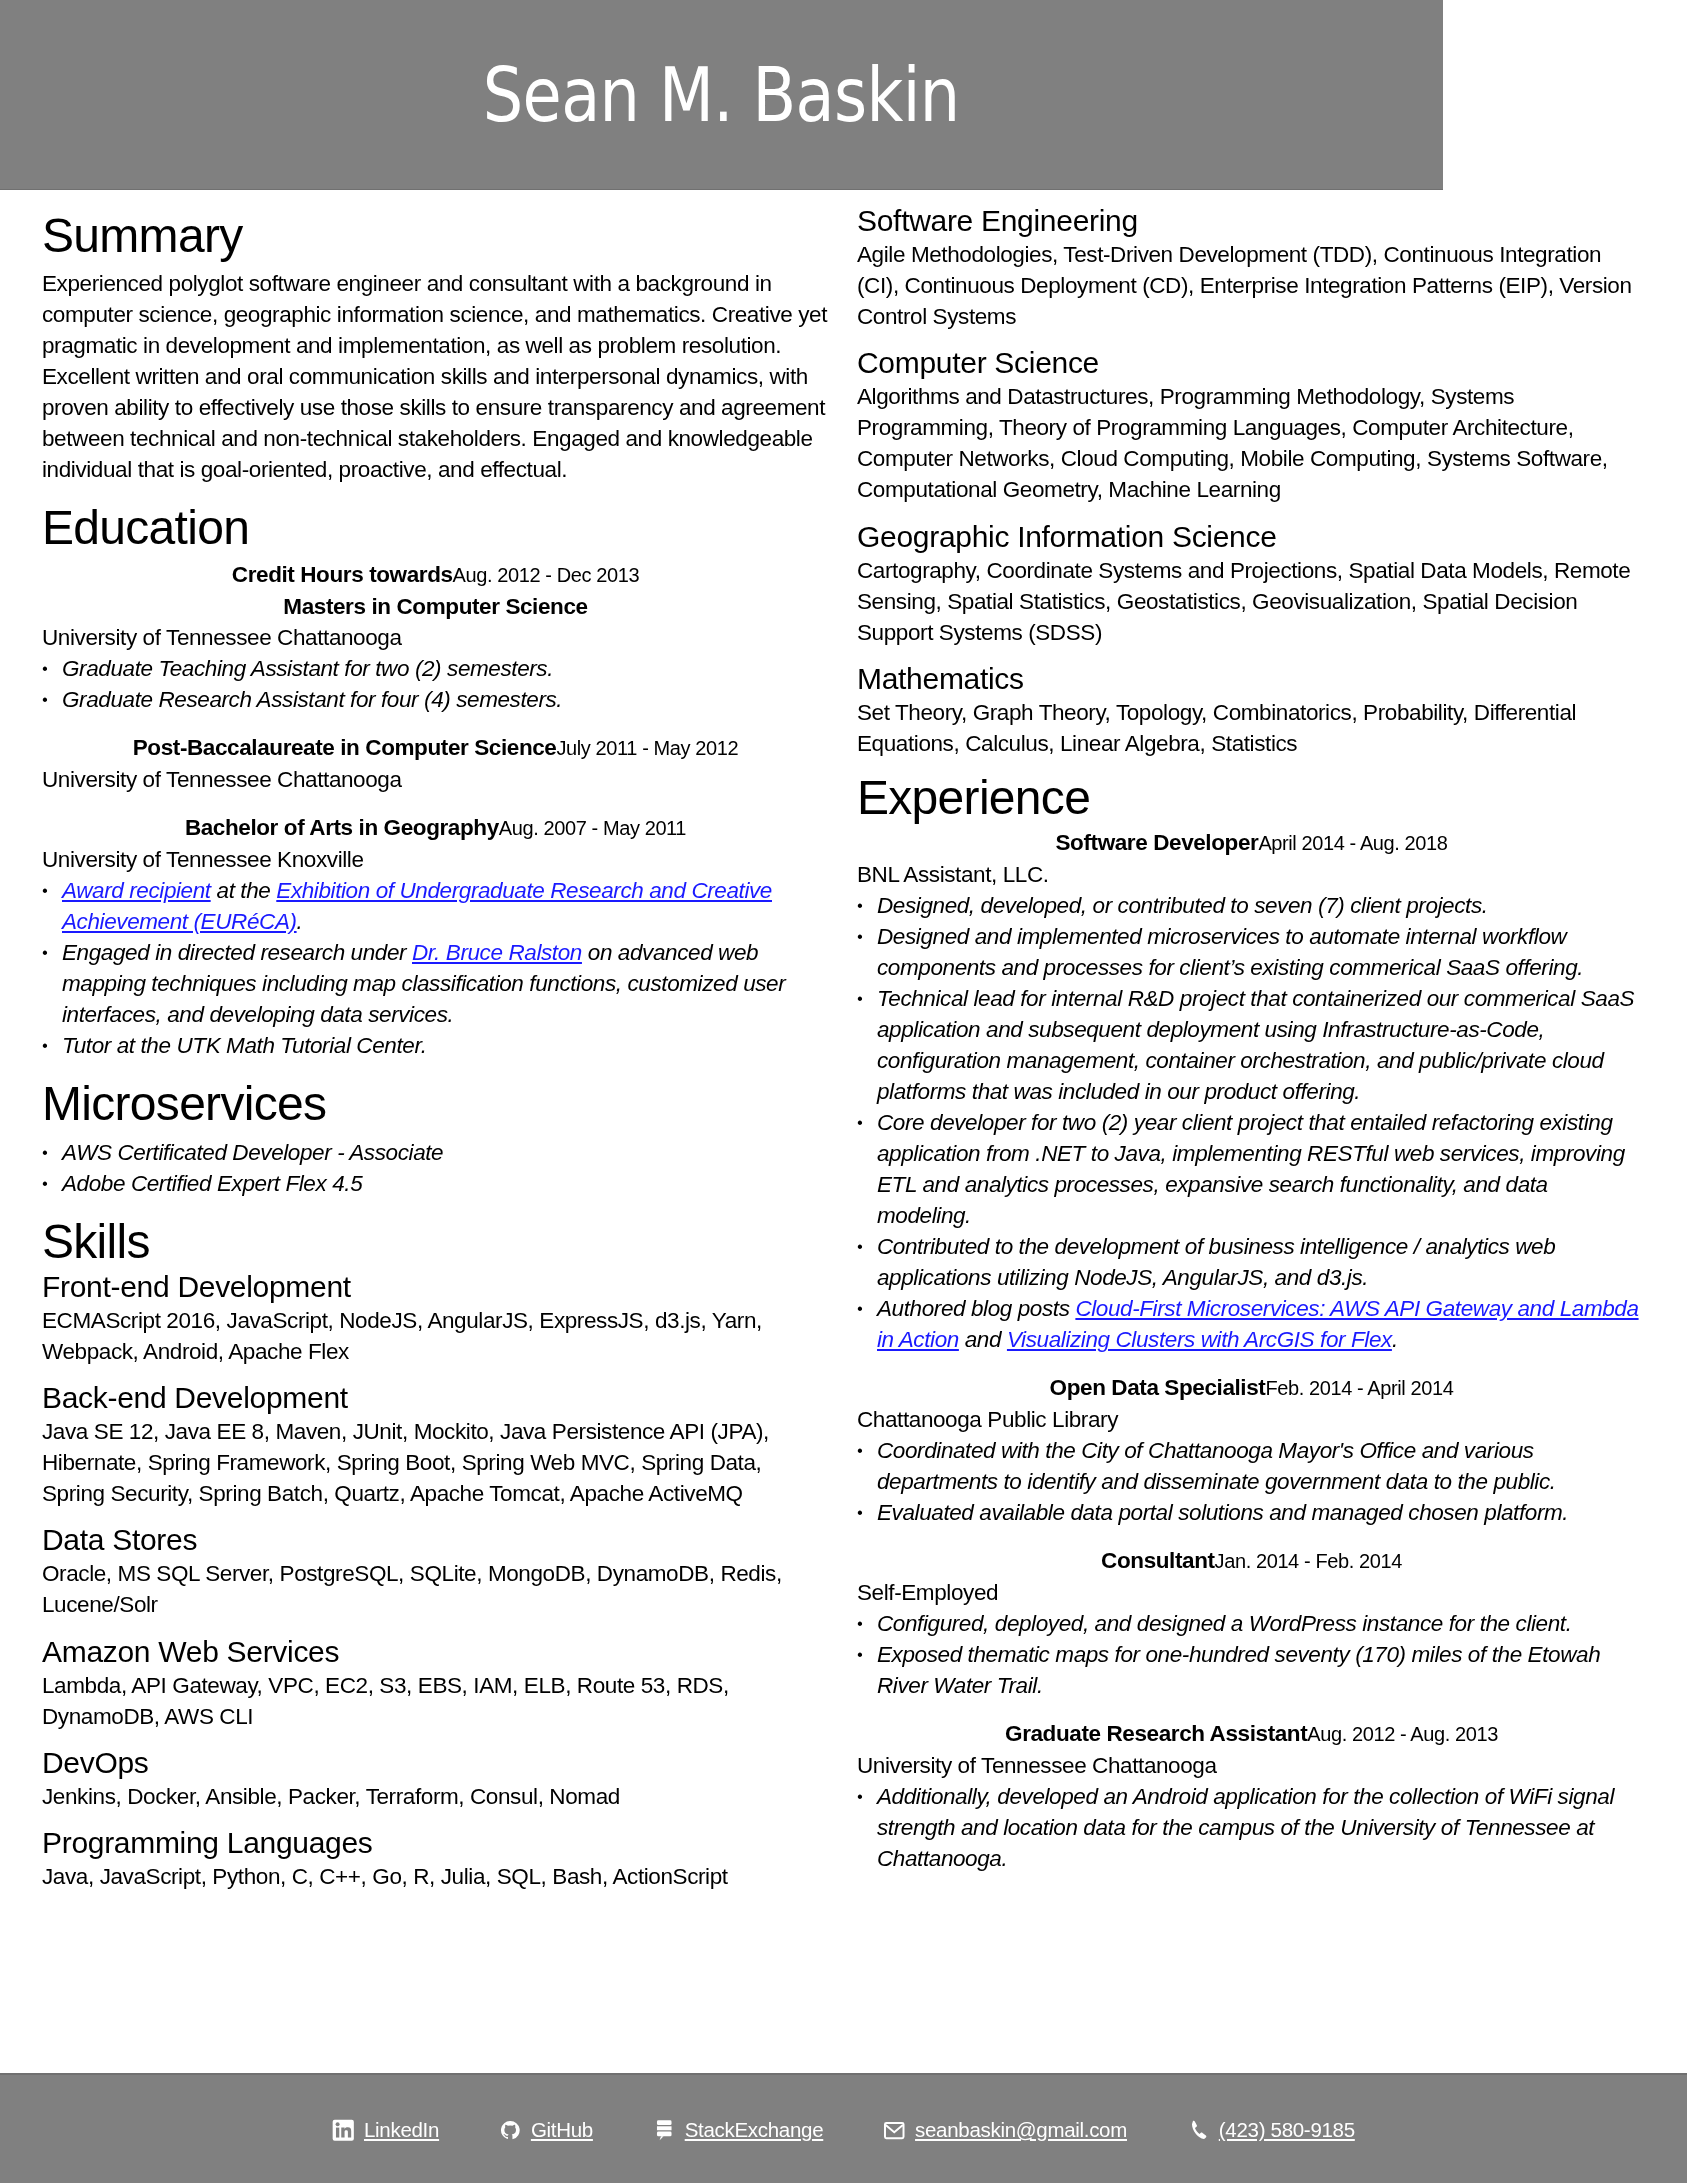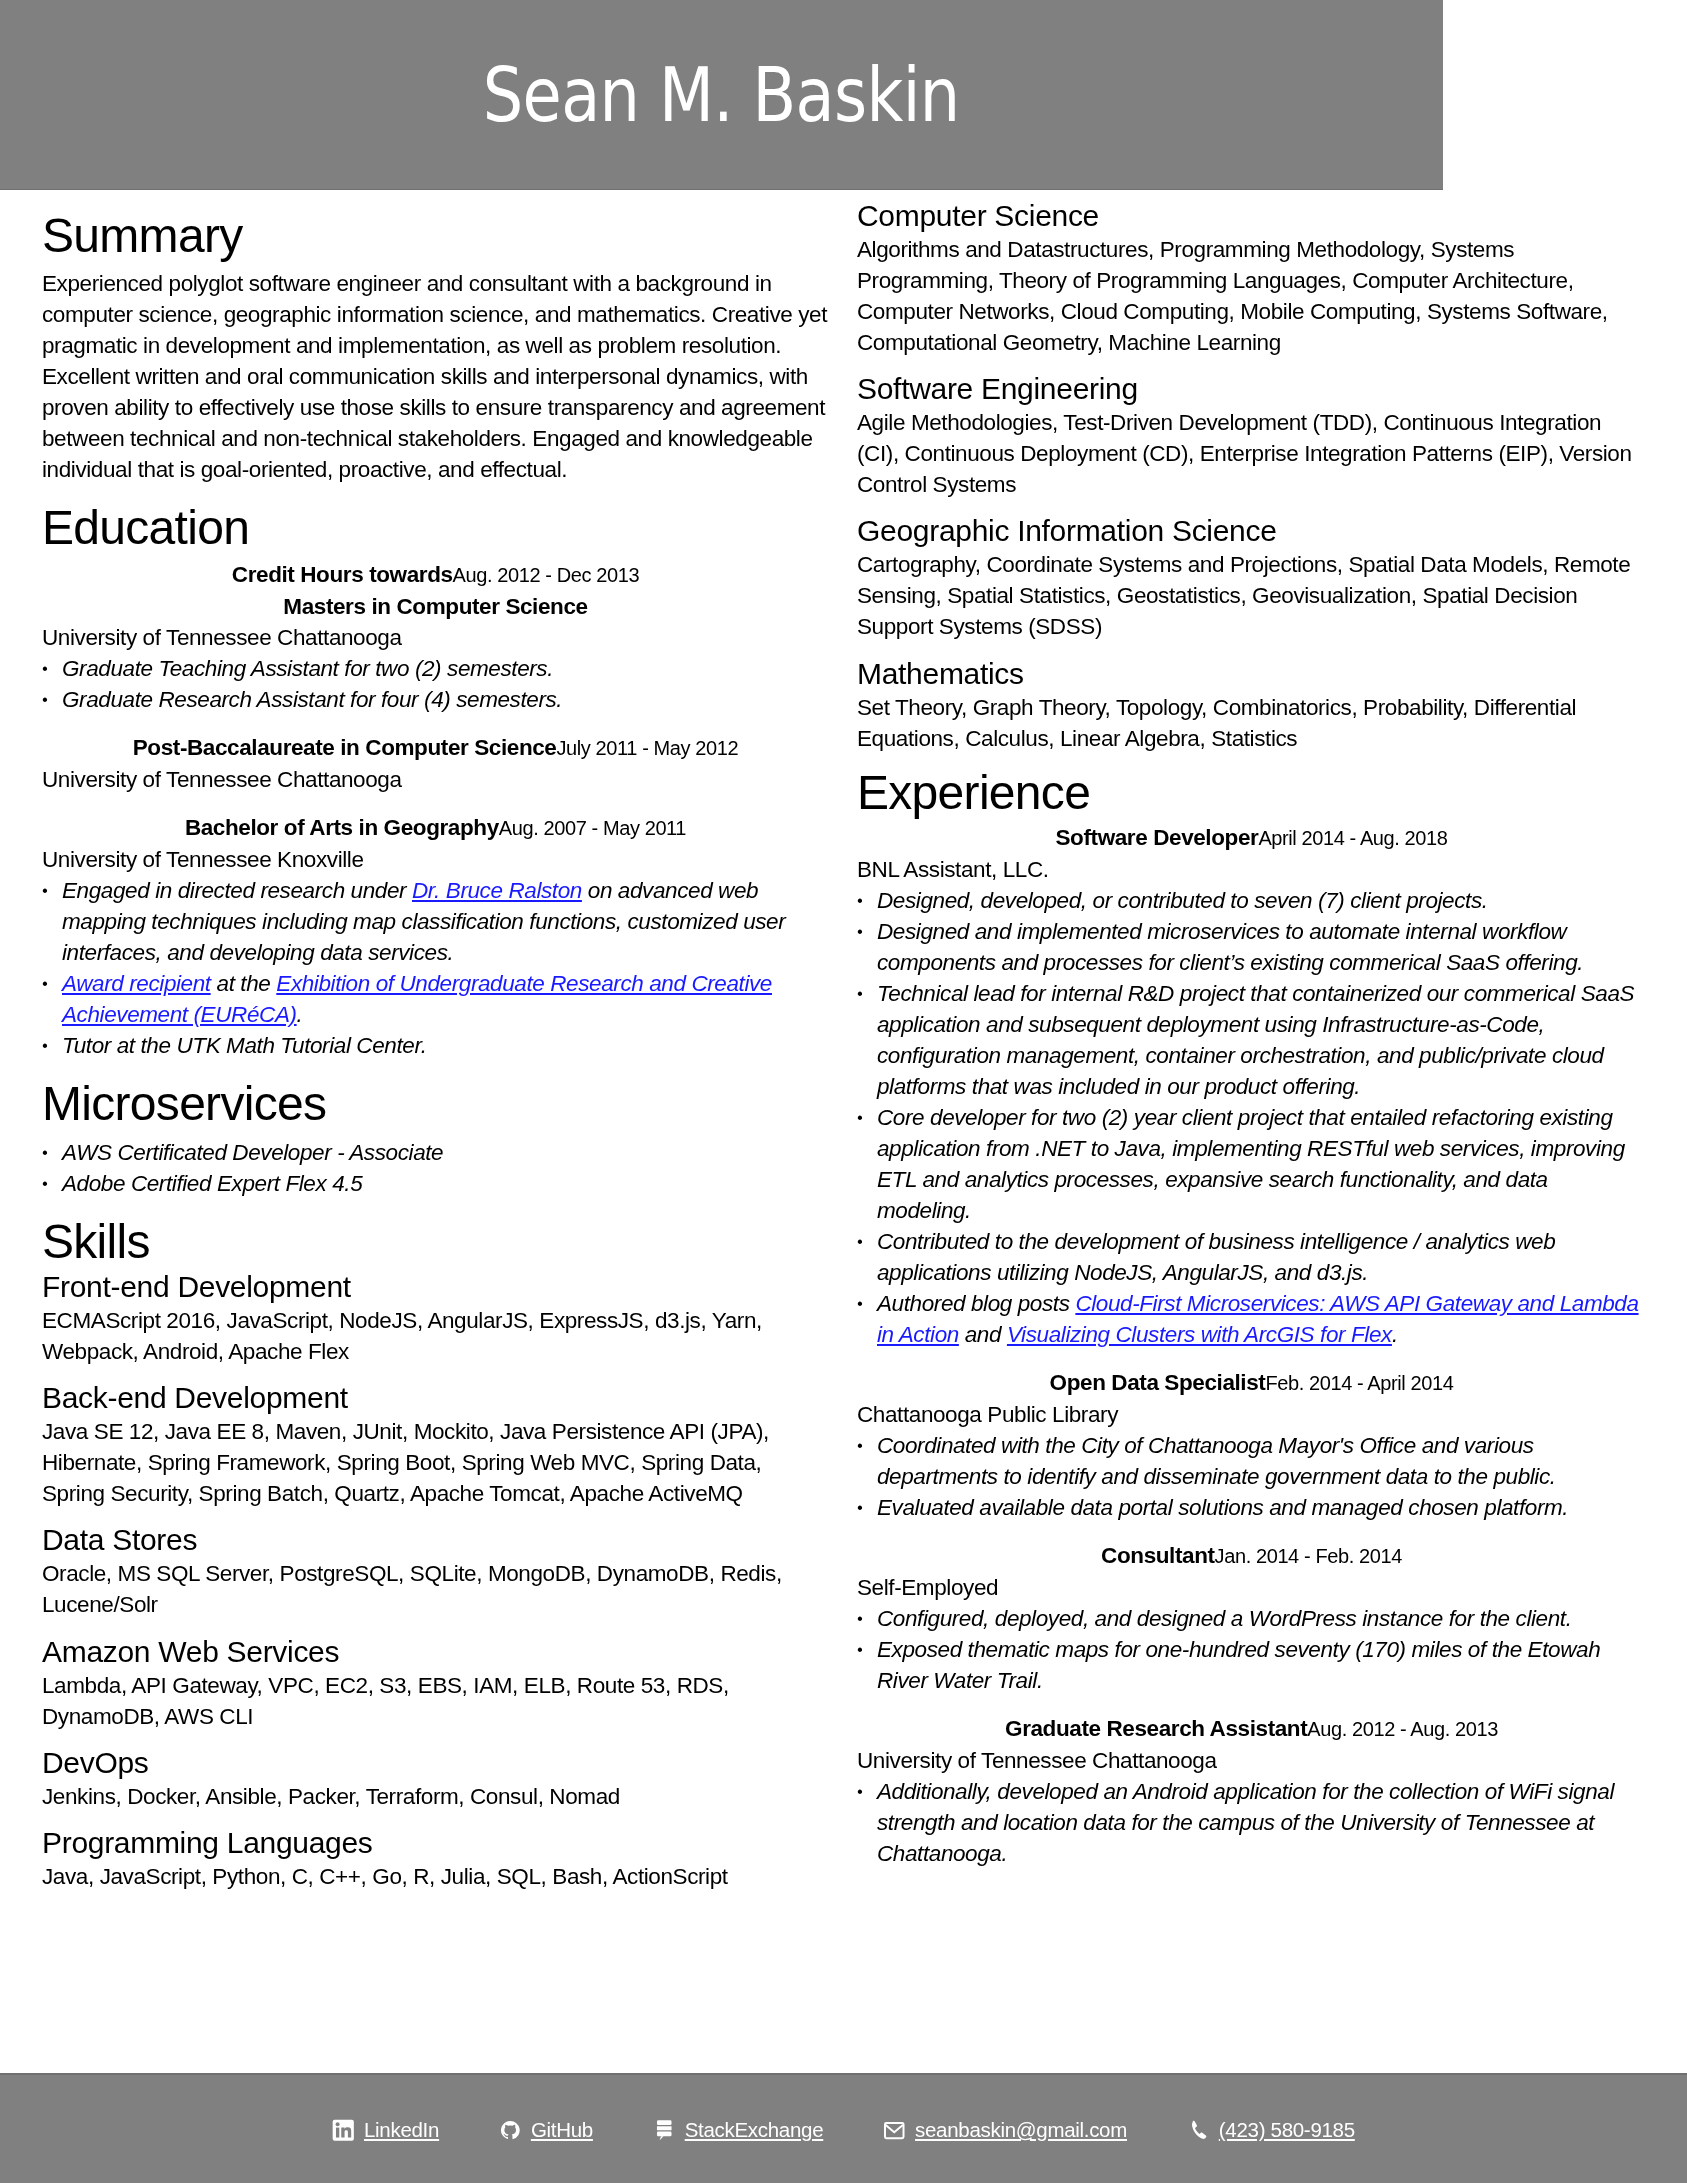--- a/index.html
+++ b/index.html
@@ -84,22 +84,22 @@
       <div class="line">University of Tennessee Chattanooga</div>
     </div>
 
     <div class="block">
       <div class="entry-head">
         <span class="title">Bachelor of Arts in Geography</span>
         <span class="date">Aug. 2007 - May 2011</span>
       </div>
       <div class="line">University of Tennessee Knoxville</div>
       <ul>
+        <li><a href="#">Award recipient</a><span> at the </span><a href="#">Exhibition of Undergraduate Research and Creative Achievement (EURéCA)</a><span>.</span></li>
         <li><span>Engaged in directed research under </span><a href="#">Dr. Bruce Ralston</a><span> on advanced web mapping techniques including map classification functions, customized user interfaces, and developing data services.</span></li>
-        <li><a href="#">Award recipient</a><span> at the </span><a href="#">Exhibition of Undergraduate Research and Creative Achievement (EURéCA)</a><span>.</span></li>
         <li>Tutor at the UTK Math Tutorial Center.</li>
       </ul>
     </div>
   </section>
 
   <section class="block">
     <h2 class="section-title">Microservices</h2>
     <ul style="margin-top:6.6px;">
       <li>AWS Certificated Developer - Associate</li>
       <li>Adobe Certified Expert Flex 4.5</li>
@@ -129,27 +129,27 @@
       <p>Jenkins, Docker, Ansible, Packer, Terraform, Consul, Nomad</p>
     </div>
     <div class="skill-block">
       <h3 class="sub-title">Programming Languages</h3>
       <p>Java, JavaScript, Python, C, C++, Go, R, Julia, SQL, Bash, ActionScript</p>
     </div>
   </section>
 </div>
 
 <div class="col col-right">
+  <div class="skill-block" style="margin-top:5.3px;">
+    <h3 class="sub-title">Software Engineering</h3>
+    <p>Agile Methodologies, Test-Driven Development (TDD), Continuous Integration (CI), Continuous Deployment (CD), Enterprise Integration Patterns (EIP), Version Control Systems</p>
+  </div>
   <div class="skill-block">
     <h3 class="sub-title">Computer Science</h3>
     <p>Algorithms and Datastructures, Programming Methodology, Systems Programming, Theory of Programming Languages, Computer Architecture, Computer Networks, Cloud Computing, Mobile Computing, Systems Software, Computational Geometry, Machine Learning</p>
-  </div>
-  <div class="skill-block" style="margin-top:5.3px;">
-    <h3 class="sub-title">Software Engineering</h3>
-    <p>Agile Methodologies, Test-Driven Development (TDD), Continuous Integration (CI), Continuous Deployment (CD), Enterprise Integration Patterns (EIP), Version Control Systems</p>
   </div>
   <div class="skill-block">
     <h3 class="sub-title">Geographic Information Science</h3>
     <p>Cartography, Coordinate Systems and Projections, Spatial Data Models, Remote Sensing, Spatial Statistics, Geostatistics, Geovisualization, Spatial Decision Support Systems (SDSS)</p>
   </div>
   <div class="skill-block">
     <h3 class="sub-title">Mathematics</h3>
     <p>Set Theory, Graph Theory, Topology, Combinatorics, Probability, Differential Equations, Calculus, Linear Algebra, Statistics</p>
   </div>
 

